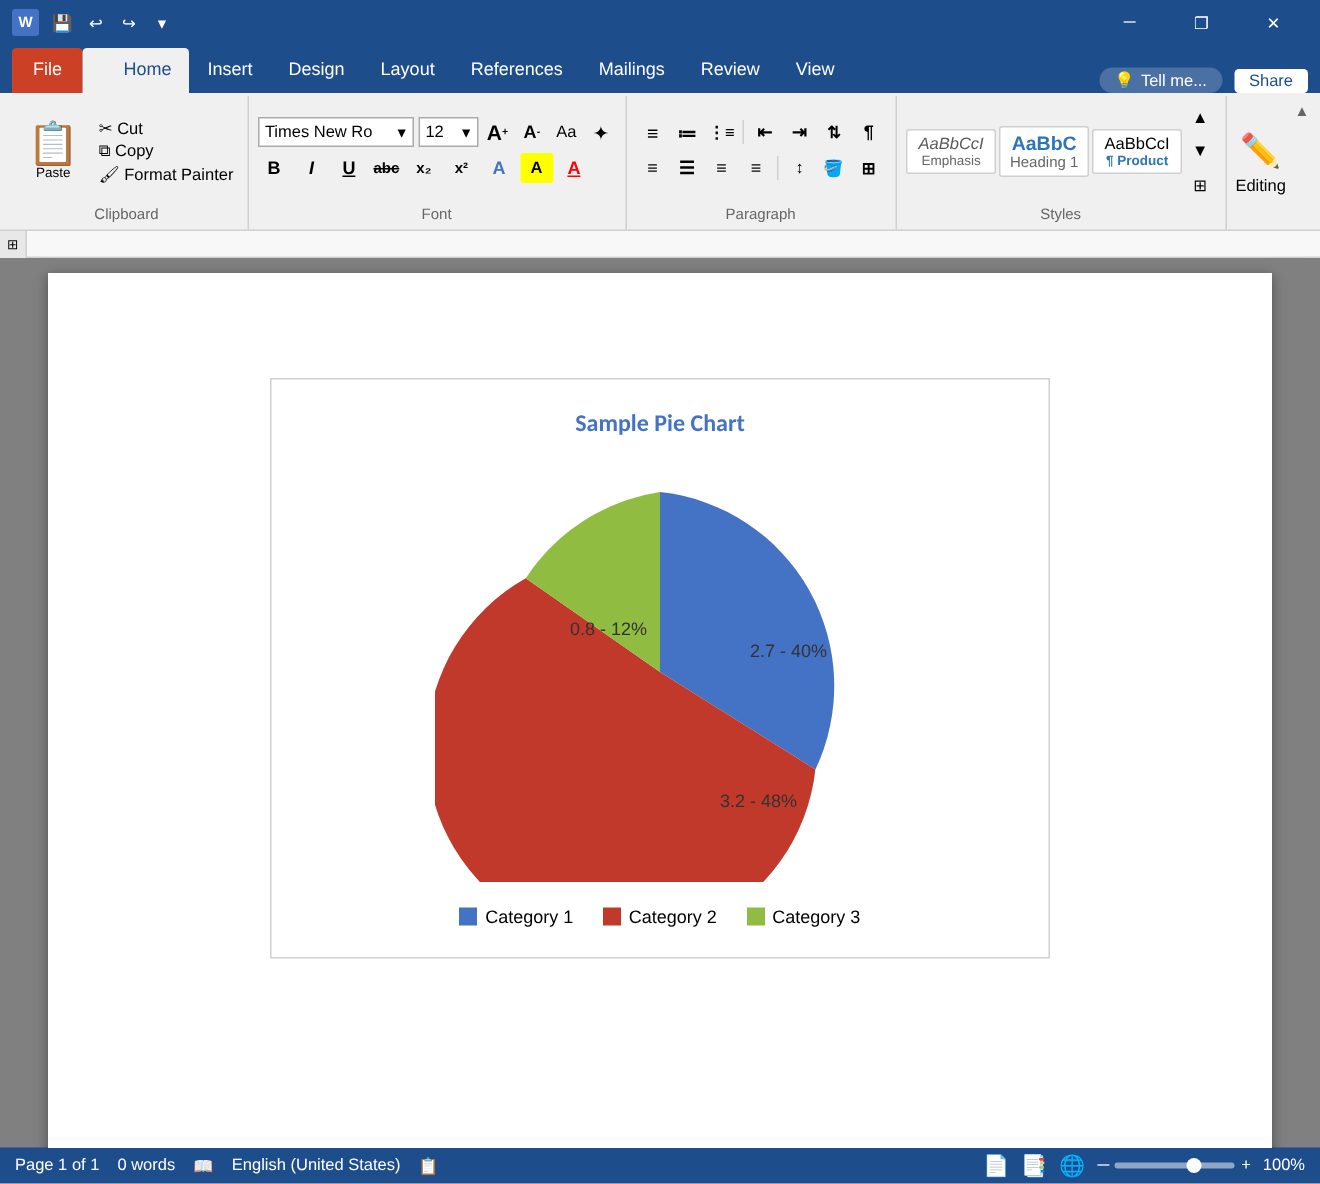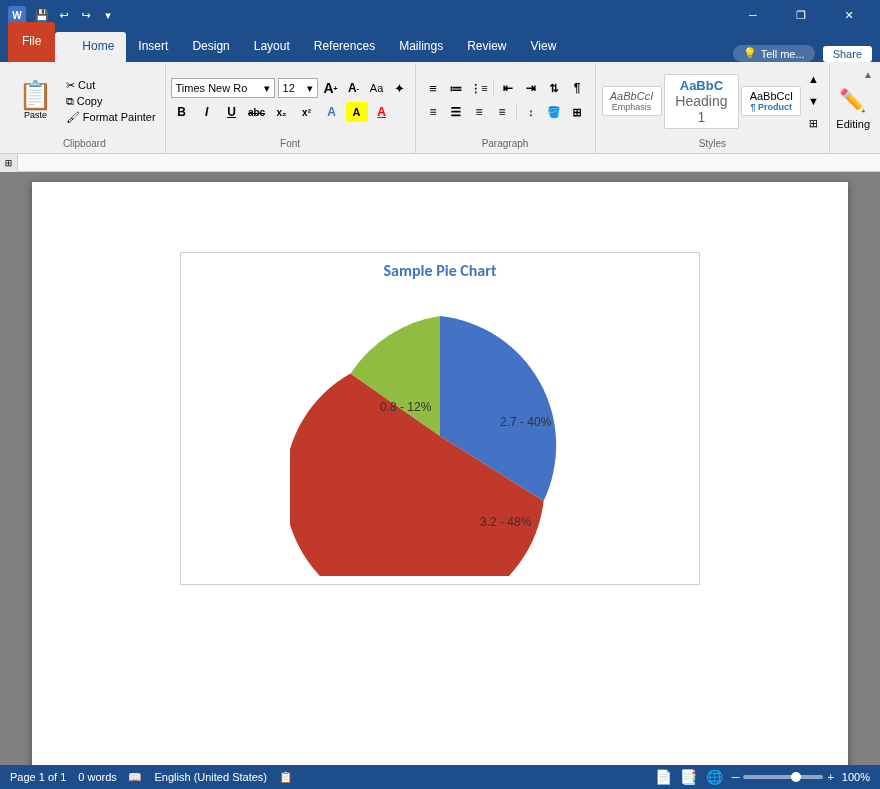--- a/index.html
+++ b/index.html
@@ -35,21 +35,21 @@
       padding: 4px 12px 6px;
       color: white;
       font-size: 12px;
       cursor: pointer;
       border-radius: 3px 3px 0 0;
       height: 30px;
       display: flex;
       align-items: center;
     }
     .ribbon-tab.active { background: #f0f0f0; color: #1e4d8c; font-weight: 500; padding-left: 27px; }
-    .ribbon-tab-file { background: #cc4125; color: white; padding: 4px 14px 6px; border-radius: 3px 3px 0 0; height: 40px; display: flex; align-items: center; }
+    .ribbon-tab-file { background: #cc4125; color: white; padding: 4px 14px 6px; border-radius: 3px 3px 0 0; height: 30px; display: flex; align-items: center; }
     .ribbon-right { margin-left: auto; display: flex; align-items: center; gap: 8px; }
     .tell-me { display: flex; align-items: center; background: rgba(255,255,255,0.2); border-radius: 12px; padding: 2px 10px; color: white; font-size: 11px; gap: 4px; cursor: pointer; }
     .share-btn { background: white; color: #1e4d8c; border-radius: 3px; padding: 2px 10px; font-size: 11px; cursor: pointer; font-weight: 500; }
 
     
     .ribbon {
       background: #f0f0f0;
       border-bottom: 1px solid #d0d0d0;
       display: flex;
       align-items: stretch;
@@ -110,21 +110,21 @@
 
     
     .ruler { background: #f8f8f8; border-bottom: 1px solid #d0d0d0; height: 18px; display: flex; align-items: center; padding: 0 10px; position: relative; overflow: hidden; }
     .ruler-corner { width: 18px; height: 18px; background: #e8e8e8; border-right: 1px solid #d0d0d0; flex-shrink: 0; display: flex; align-items: center; justify-content: center; font-size: 9px; }
 
     
     .doc-area { background: #808080; display: flex; overflow: auto; padding: 10px; justify-content: center; height: calc(789px - 30px - 32px - 92px - 18px - 24px); }
     .page { background: white; width: 816px; min-height: 600px; box-shadow: 0 2px 8px rgba(0,0,0,0.4); padding: 40px 60px; position: relative; }
 
     
-    .chart-container { border: 1px solid #d0d0d0; padding: 8px; margin: 30px auto; width: 520px; background: white; }
+    .chart-container { border: 1px solid #d0d0d0; padding: 20px; margin: 30px auto; width: 520px; background: white; }
     .chart-title { text-align: center; color: #4472c4; font-size: 16px; font-weight: bold; margin-bottom: 16px; font-family: 'Calibri', Arial, sans-serif; }
     .chart-area { position: relative; display: flex; justify-content: center; align-items: center; }
     .chart-legend { display: flex; justify-content: center; gap: 20px; margin-top: 16px; font-size: 12px; }
     .legend-item { display: flex; align-items: center; gap: 5px; }
     .legend-swatch { width: 12px; height: 12px; }
 
     
     .status-bar {
       background: #1e4d8c;
       color: white;
@@ -267,21 +267,21 @@
 
   <div class="ribbon-section" style="min-width:220px;">
     <div style="display:flex;align-items:center;gap:2px;flex:1;">
       <div class="styles-gallery">
         <div class="style-item">
           <div class="style-emphasis">AaBbCcI</div>
           <div style="font-size:9px;color:#666;">Emphasis</div>
         </div>
         <div class="style-item">
           <div class="style-heading1">AaBbC</div>
-          <div style="font-size:14px;color:#666;">Heading 1</div>
+          <div style="font-size:10px;color:#666;">Heading 1</div>
         </div>
         <div class="style-item">
           <div class="style-normal">AaBbCcI</div>
           <div style="font-size:9px;color:#2e75b6;font-weight:bold;">¶ Product</div>
         </div>
       </div>
       <div style="display:flex;flex-direction:column;gap:2px;">
         <div class="font-btn">▲</div>
         <div class="font-btn">▼</div>
         <div class="font-btn">⊞</div>
@@ -324,20 +324,34 @@
           <path d="M150,140 L253.6,205 A130,130 0 1,1 60.5,77.5 Z" fill="#c0392b"></path>
 
           <path d="M150,140 L60.5,77.5 A130,130 0 0,1 150,20 Z" fill="#8fbc41"></path>
 
           <text x="210" y="130" font-size="12" fill="#333">2.7 - 40%</text>
           <text x="190" y="230" font-size="12" fill="#333">3.2 - 48%</text>
           <text x="90" y="115" font-size="12" fill="#333">0.8 - 12%</text>
         </svg>
       </div>
 
+      <div class="chart-legend">
+        <div class="legend-item">
+          <div class="legend-swatch" style="background:#4472c4;"></div>
+          <span>Category 1</span>
+        </div>
+        <div class="legend-item">
+          <div class="legend-swatch" style="background:#c0392b;"></div>
+          <span>Category 2</span>
+        </div>
+        <div class="legend-item">
+          <div class="legend-swatch" style="background:#8fbc41;"></div>
+          <span>Category 3</span>
+        </div>
+      </div>
     </div>
 
   </div>
 </div>
 
 <div class="status-bar">
   <span>Page 1 of 1</span>
   <span>0 words</span>
   <span>📖</span>
   <span>English (United States)</span>

